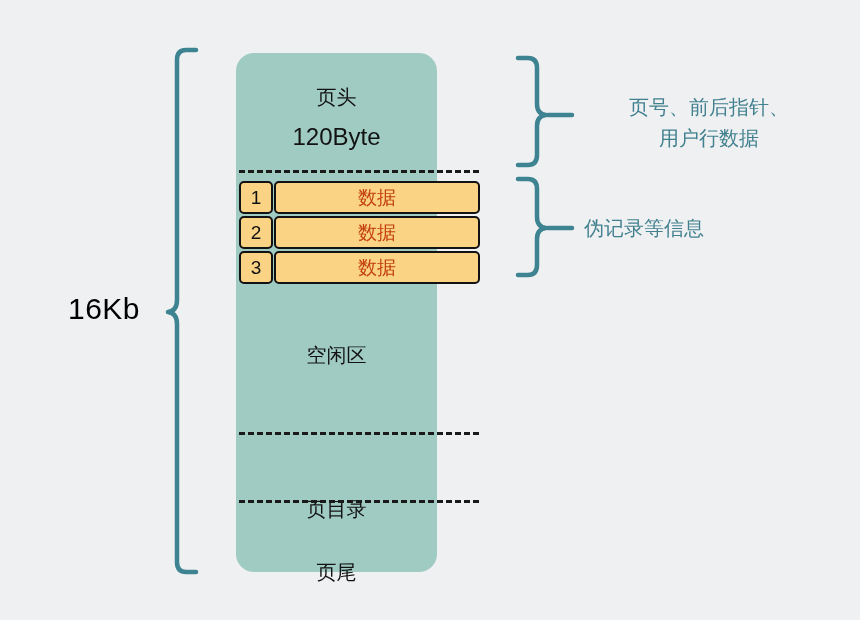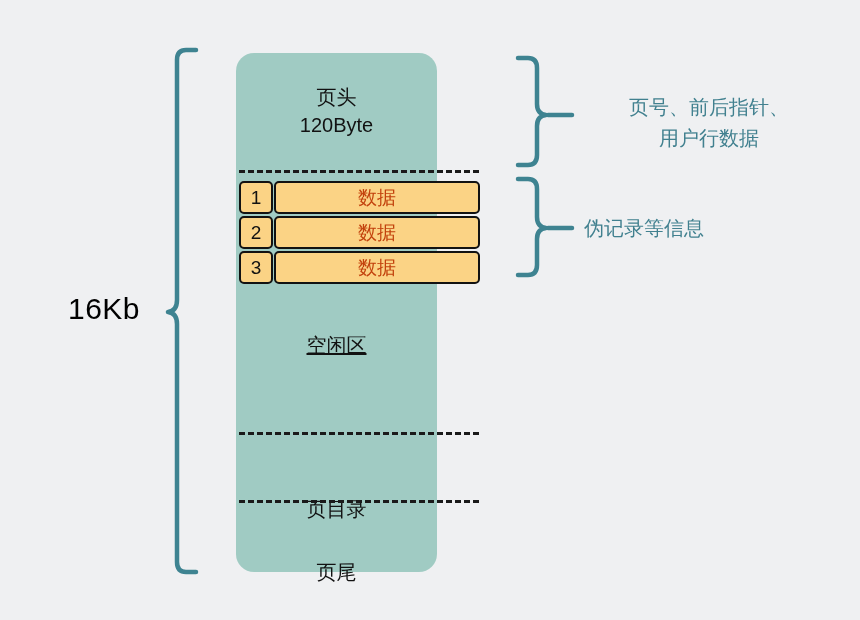--- a/index.html
+++ b/index.html
@@ -59,26 +59,27 @@
     width: 100%;
     box-sizing: border-box;
     text-align: center;
     color: #121212;
   }
   .section-line1 {
     font-size: 20px;
     line-height: 28px;
   }
   .section-line2 {
-    font-size: 20px;
+    font-size: 24px;
     line-height: 28px;
+    margin-top: 12px;
   }
 
   .sec-header { top: 30px; }
-  .sec-free   { top: 278px; text-decoration: underline; }
+  .sec-free   { top: 288px; }
   .sec-dir    { top: 442px; }
   .sec-footer { top: 505px; }
 
   .divider {
     position: absolute;
     left: 3px;
     width: 240px;
     height: 0;
     border-top: 3px dashed #1a1a1a;
   }

